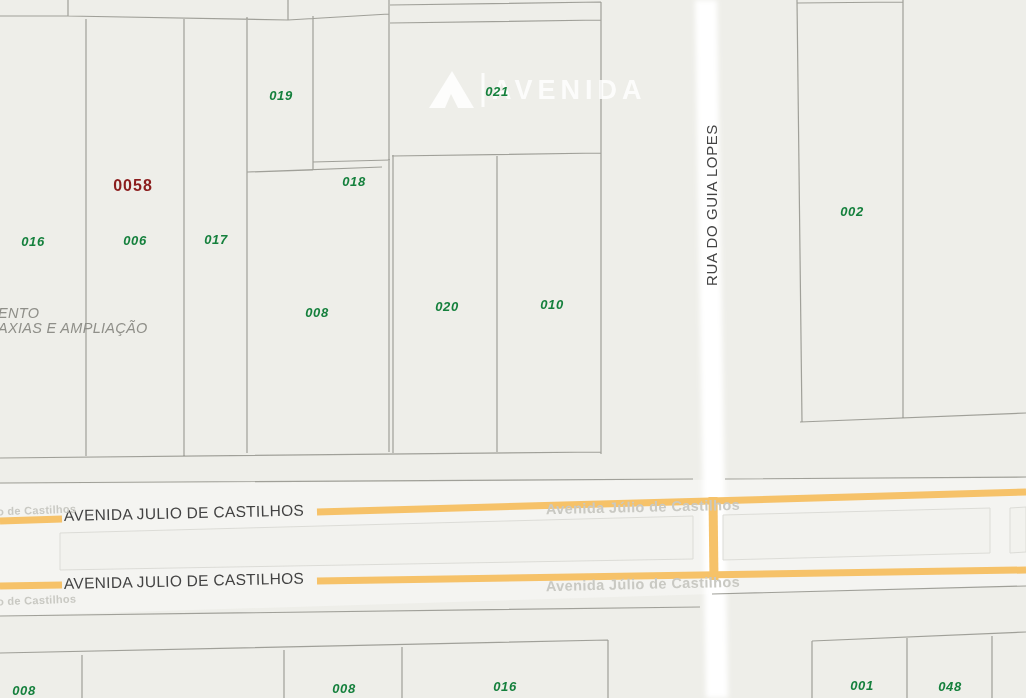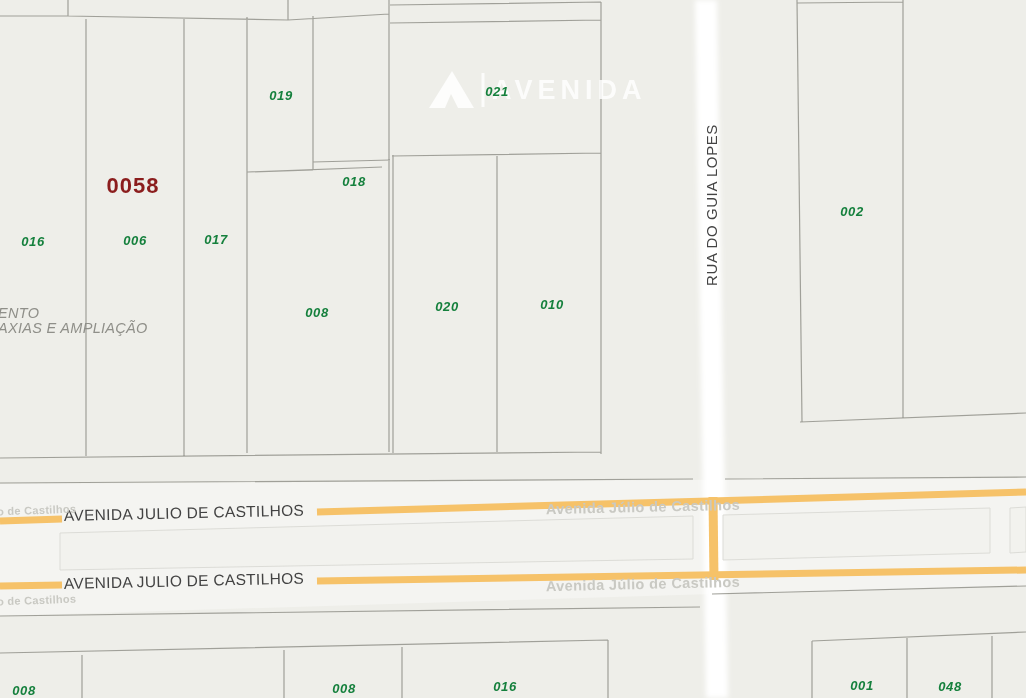--- a/index.html
+++ b/index.html
@@ -10,21 +10,21 @@
   }
   .map-viewport svg { position:absolute; left:0; top:0; }
 
   
   .lot-label {
     position:absolute; transform:translate(-50%,-50%);
     font:italic 700 13px "Liberation Sans", sans-serif;
     color:#15803d; letter-spacing:.6px; white-space:nowrap;
   }
   .lot-label.red {
-    font-style:normal; font-size:22px; letter-spacing:1px; color:#8b1d1d;
+    font-style:normal; font-size:16px; letter-spacing:1px; color:#8b1d1d;
   }
 
   
   .street-label { position:absolute; white-space:nowrap; color:#434343; }
   .rua-label {
     left:711px; top:205px; font-size:15px; letter-spacing:.6px;
     transform:translate(-50%,-50%) rotate(-90deg);
   }
   .av-label {
     left:64px; font-size:15.5px; letter-spacing:.3px;

